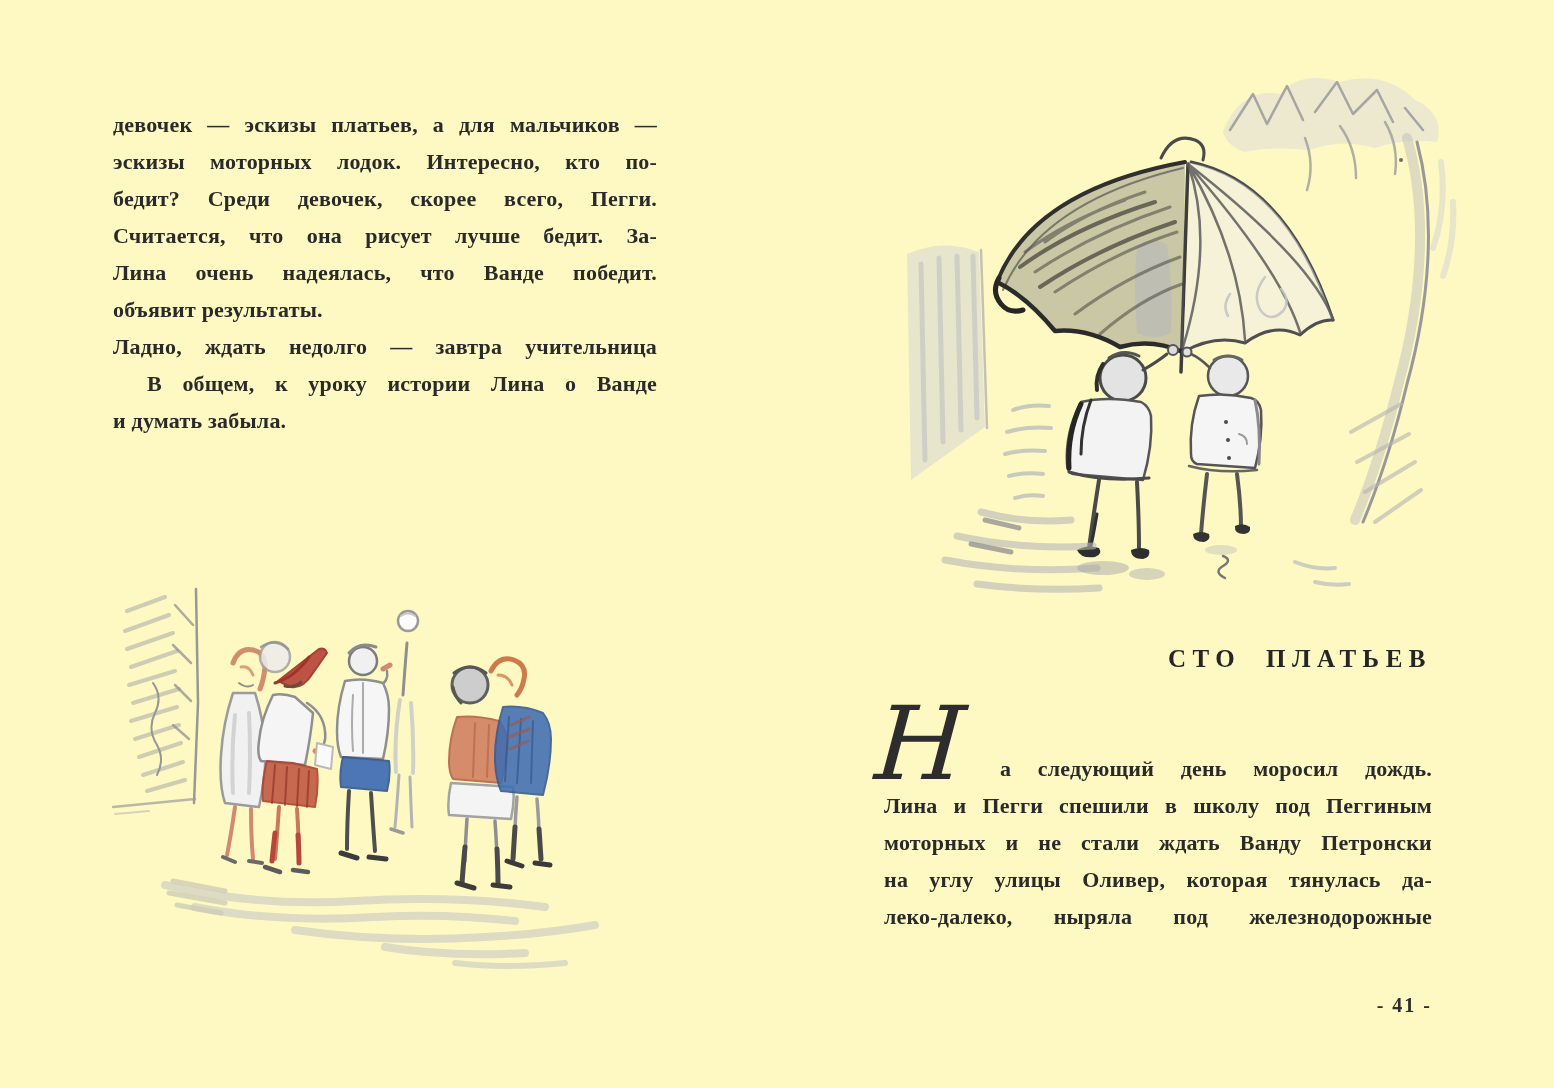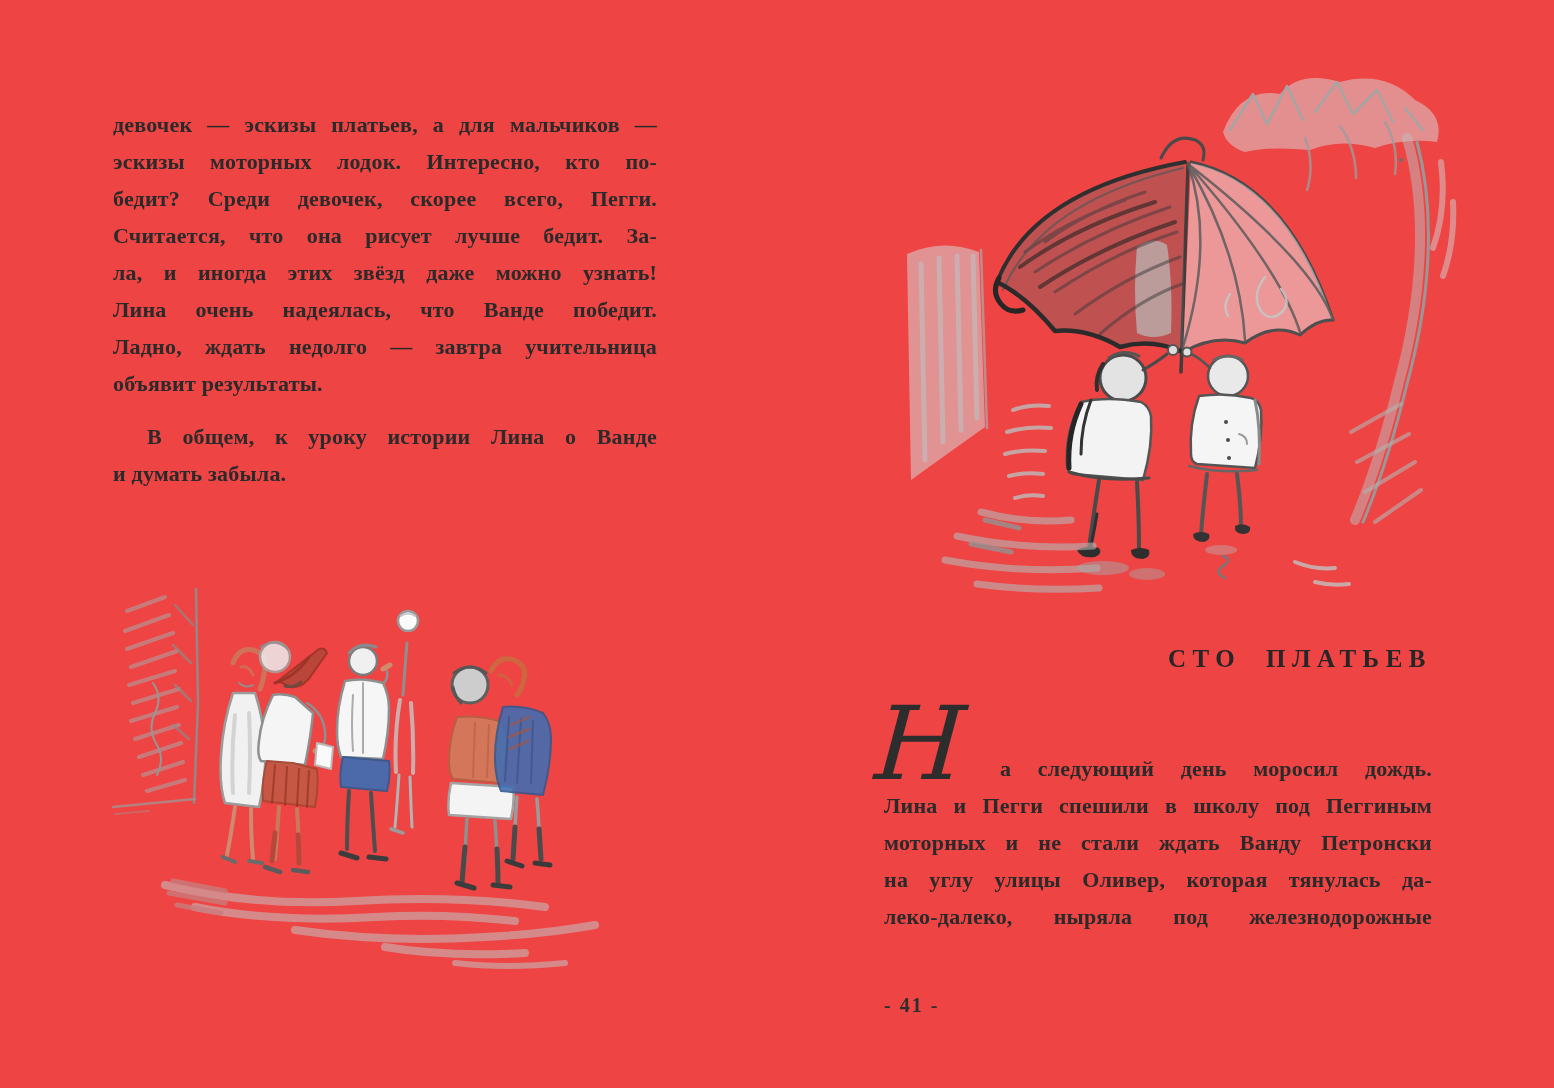--- a/index.html
+++ b/index.html
@@ -4,41 +4,41 @@
 <style>
   * { box-sizing: border-box; margin: 0; padding: 0; }
   html, body { background: #ffffff; }
   body {
     width: 1554px; height: 1088px;
     position: relative;
     font-family: "Liberation Serif", "DejaVu Serif", serif;
     color: #2a2a2a;
     overflow: hidden;
   }
-  .spread { position: absolute; inset: 0; background: #ef4444; }
+  .spread { position: absolute; inset: 0; background: #fef9c3; }
 
   
   .text-block { position: absolute; }
   .text-block.left  { left: 113px; top: 106px; width: 544px; }
   .text-block.right { left: 884px; top: 750px; width: 548px; }
 
   .line {
     font-size: 22px;
     line-height: 37px;
     height: 37px;
     font-weight: bold;
     letter-spacing: 0.2px;
     text-align: justify;
     text-align-last: justify;
     overflow: hidden;
     white-space: normal;
     color: #2a2a2a;
   }
   .line.last   { text-align-last: left; }
-  .line.indent { text-indent: 34px; margin-top: 16px; }
+  .line.indent { text-indent: 34px; }
   .line.firstline { margin-left: 116px; }
 
   .chapter-title {
     position: absolute;
     left: 884px; top: 645px; width: 548px;
     text-align: right;
     font-size: 25px;
     font-weight: bold;
     letter-spacing: 6.5px;
     word-spacing: 12px;
@@ -53,21 +53,21 @@
     font-weight: normal;
     font-size: 102px;
     line-height: 112px;
     color: #2d2d2d;
     transform: skewX(-4deg);
   }
 
   .page-number {
     position: absolute;
     left: 884px; top: 994px; width: 548px;
-    text-align: left;
+    text-align: right;
     font-size: 20px;
     font-weight: 600;
     letter-spacing: 2px;
     color: #2e2e2e;
   }
 
   
   .illu { position: absolute; }
   .illu.left-illu  { left: 95px;  top: 585px; width: 565px; height: 385px; }
   .illu.right-illu { left: 885px; top: 42px;  width: 595px; height: 560px; }
@@ -75,24 +75,23 @@
 </head>
 <body>
 
 <div class="spread">
 
   <div class="text-block left" id="left-lines">
       <div class="line">девочек — эскизы платьев, а для мальчиков —</div>
       <div class="line">эскизы моторных лодок. Интересно, кто по-</div>
       <div class="line">бедит? Среди девочек, скорее всего, Пегги.</div>
       <div class="line">Считается, что она рисует лучше бедит. За-</div>
-      <div class="line">ла, и иногда этих звёзд даже можно узнать!</div>
       <div class="line">Лина очень надеялась, что Ванде победит.</div>
+      <div class="line last">объявит результаты.</div>
       <div class="line">Ладно, ждать недолго — завтра учительница</div>
-      <div class="line last">объявит результаты.</div>
       <div class="line indent">В общем, к уроку истории Лина о Ванде</div>
       <div class="line last">и думать забыла.</div>
     </div>
 
   <svg class="illu left-illu" viewBox="0 0 565 385" fill="none" stroke-linecap="round" stroke-linejoin="round">
 
     <g>
       <path d="M101,4 L103,118 L99,218" stroke="#8e8e8e" stroke-width="2.5" opacity="0.9"></path>
       <path d="M32,26 L70,12 M30,46 L74,30 M32,64 L78,48 M36,82 L82,66 M34,100 L80,86 M38,118 L84,104 M36,136 L82,122 M40,154 L84,140 M44,172 L86,158 M48,190 L88,177 M52,206 L90,195" stroke="#a7a7a7" stroke-width="4" opacity="0.55"></path>
       <path d="M80,20 L98,40 M78,60 L96,78 M80,100 L96,116 M78,140 L94,154" stroke="#8a8a8a" stroke-width="2.5" opacity="0.7"></path>

